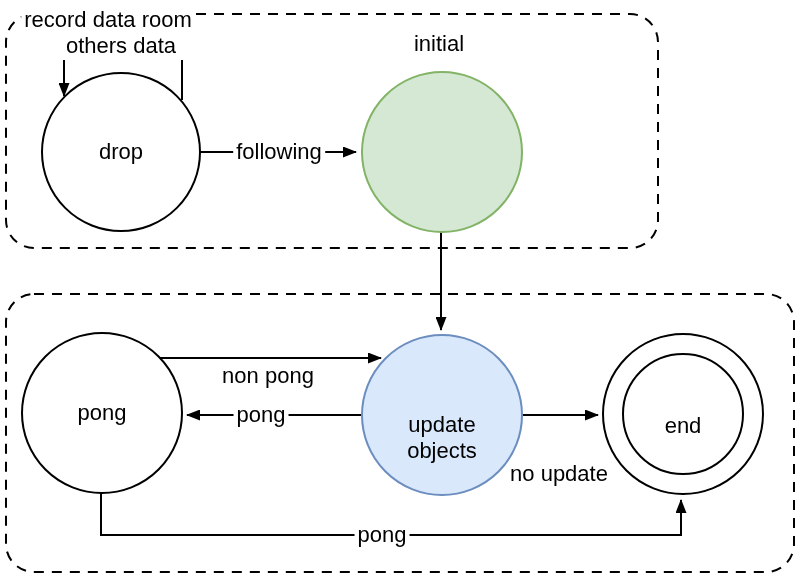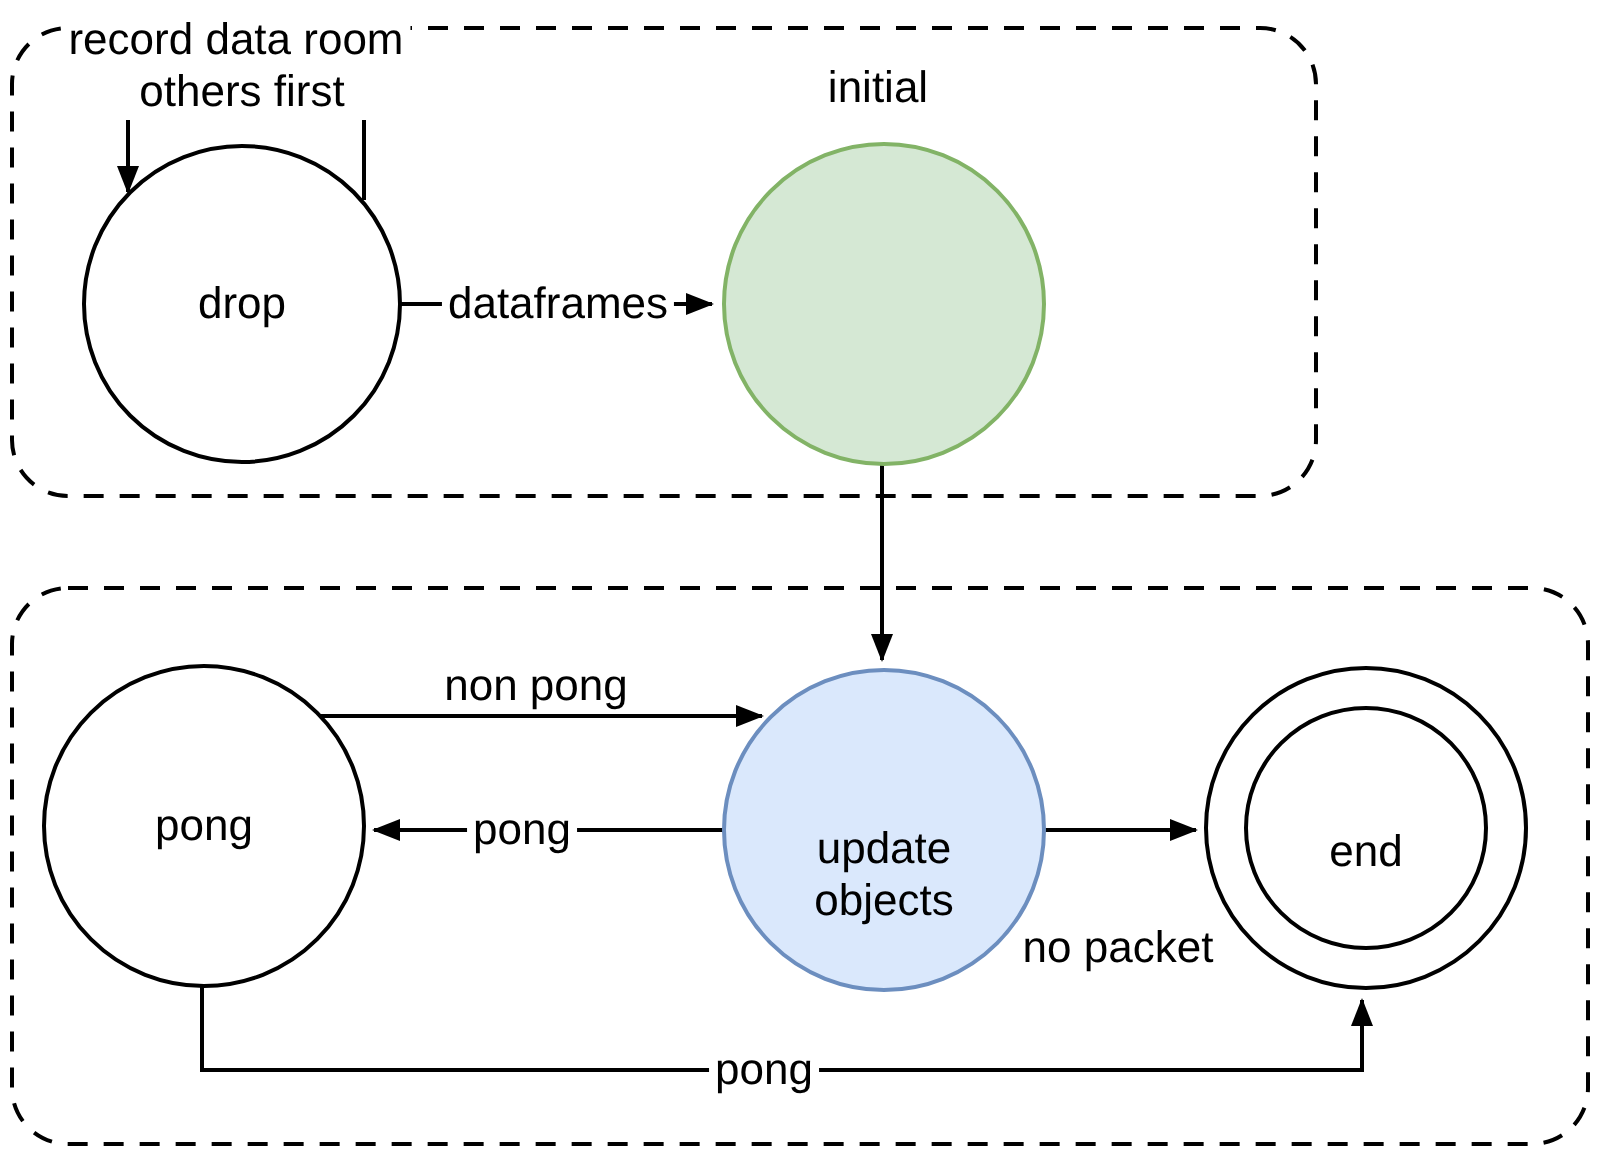--- a/index.html
+++ b/index.html
@@ -48,27 +48,27 @@
     <path d="M101,493 L101,535 L681,535 L681,500" fill="none" stroke="#000000" stroke-width="2" marker-end="url(#arrow)"></path>
 
     <circle cx="121" cy="152" r="79" stroke-width="2" fill="#ffffff" stroke="#000000"></circle>
     <circle cx="442" cy="152" r="80" stroke-width="2" fill="#d5e8d4" stroke="#82b366"></circle>
     <circle cx="102" cy="413" r="80" stroke-width="2" fill="#ffffff" stroke="#000000"></circle>
     <circle cx="442" cy="415" r="80" stroke-width="2" fill="#dae8fc" stroke="#6c8ebf"></circle>
     <circle cx="683" cy="414" r="80" stroke-width="2" fill="#ffffff" stroke="#000000"></circle>
     <circle cx="683" cy="414" r="60" fill="none" stroke-width="2" stroke="#000000"></circle>
   </svg>
 
-  <div class="lbl bg" style="left:118px;top:20px;">record data room</div>
-  <div class="lbl bg" style="left:121px;top:46px;">others first</div>
+  <div class="lbl bg" style="left:108px;top:20px;">record data room</div>
+  <div class="lbl bg" style="left:121px;top:46px;">others data</div>
   <div class="lbl" style="left:439px;top:44px;">initial</div>
-  <div class="lbl bg" style="left:279px;top:152px;">dataframes</div>
-  <div class="lbl bg" style="left:268px;top:343px;">non pong</div>
+  <div class="lbl bg" style="left:279px;top:152px;">following</div>
+  <div class="lbl bg" style="left:268px;top:376px;">non pong</div>
   <div class="lbl bg" style="left:261px;top:415px;">pong</div>
-  <div class="lbl" style="left:559px;top:474px;">no packet</div>
+  <div class="lbl" style="left:559px;top:474px;">no update</div>
   <div class="lbl bg" style="left:382px;top:535px;">pong</div>
 
   <div class="lbl" style="left:121px;top:152px;">drop</div>
   <div class="lbl" style="left:102px;top:413px;">pong</div>
   <div class="lbl wrap" style="left:442px;top:415px;width:92px;margin-top:23px;">update objects</div>
   <div class="lbl" style="left:683px;top:426px;">end</div>
 
 </div>
 
 </body></html>

